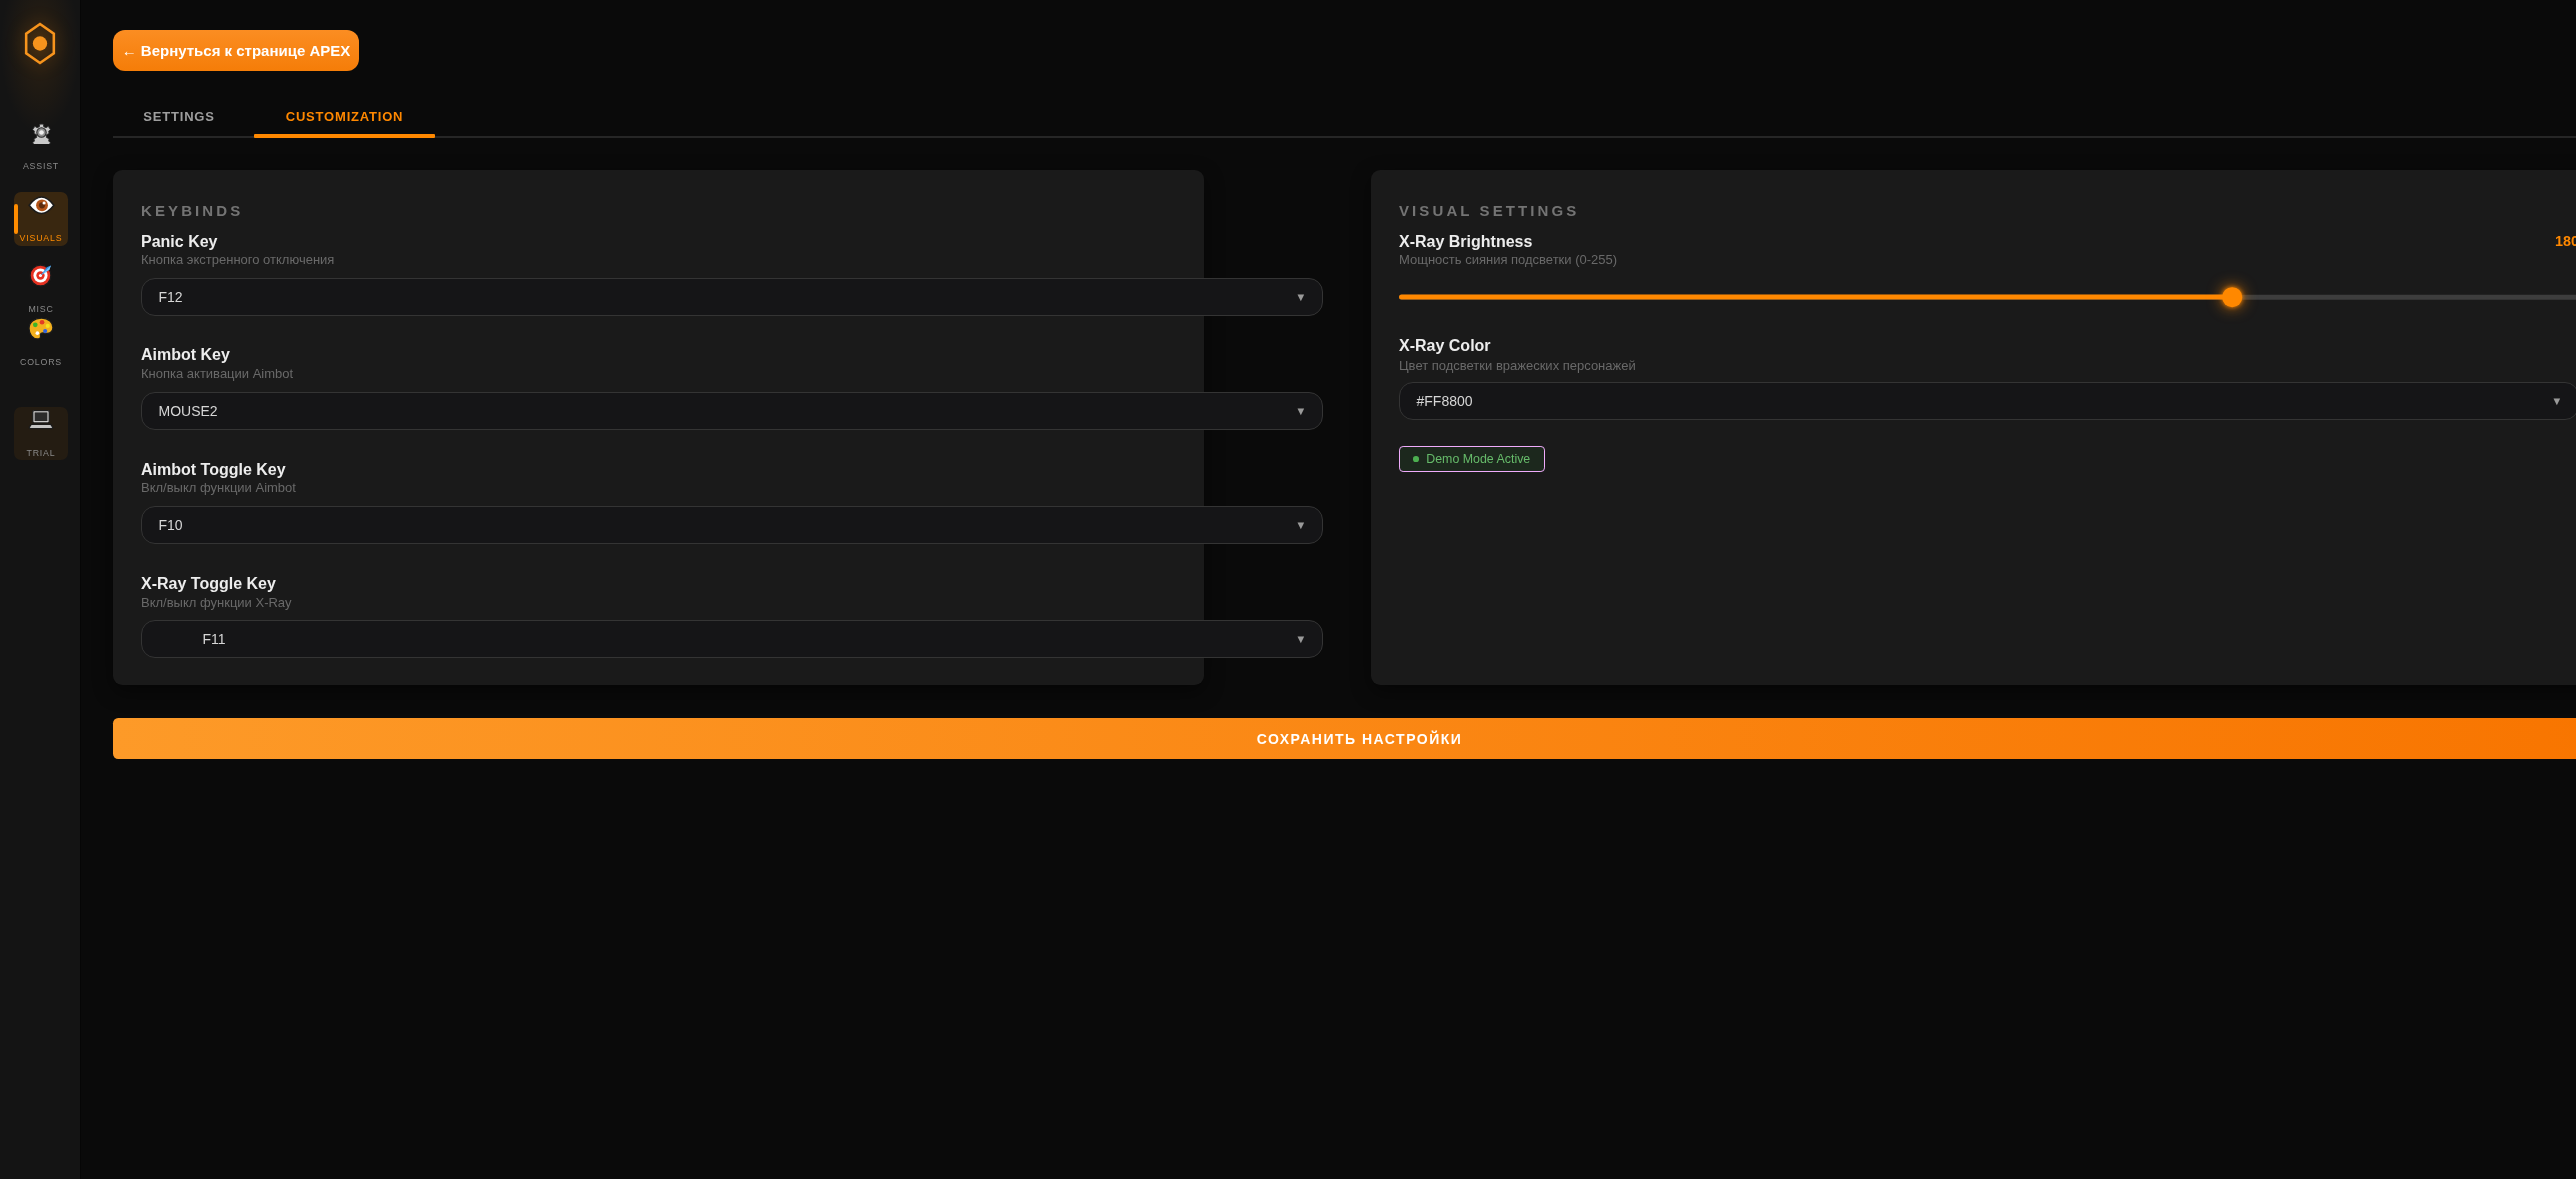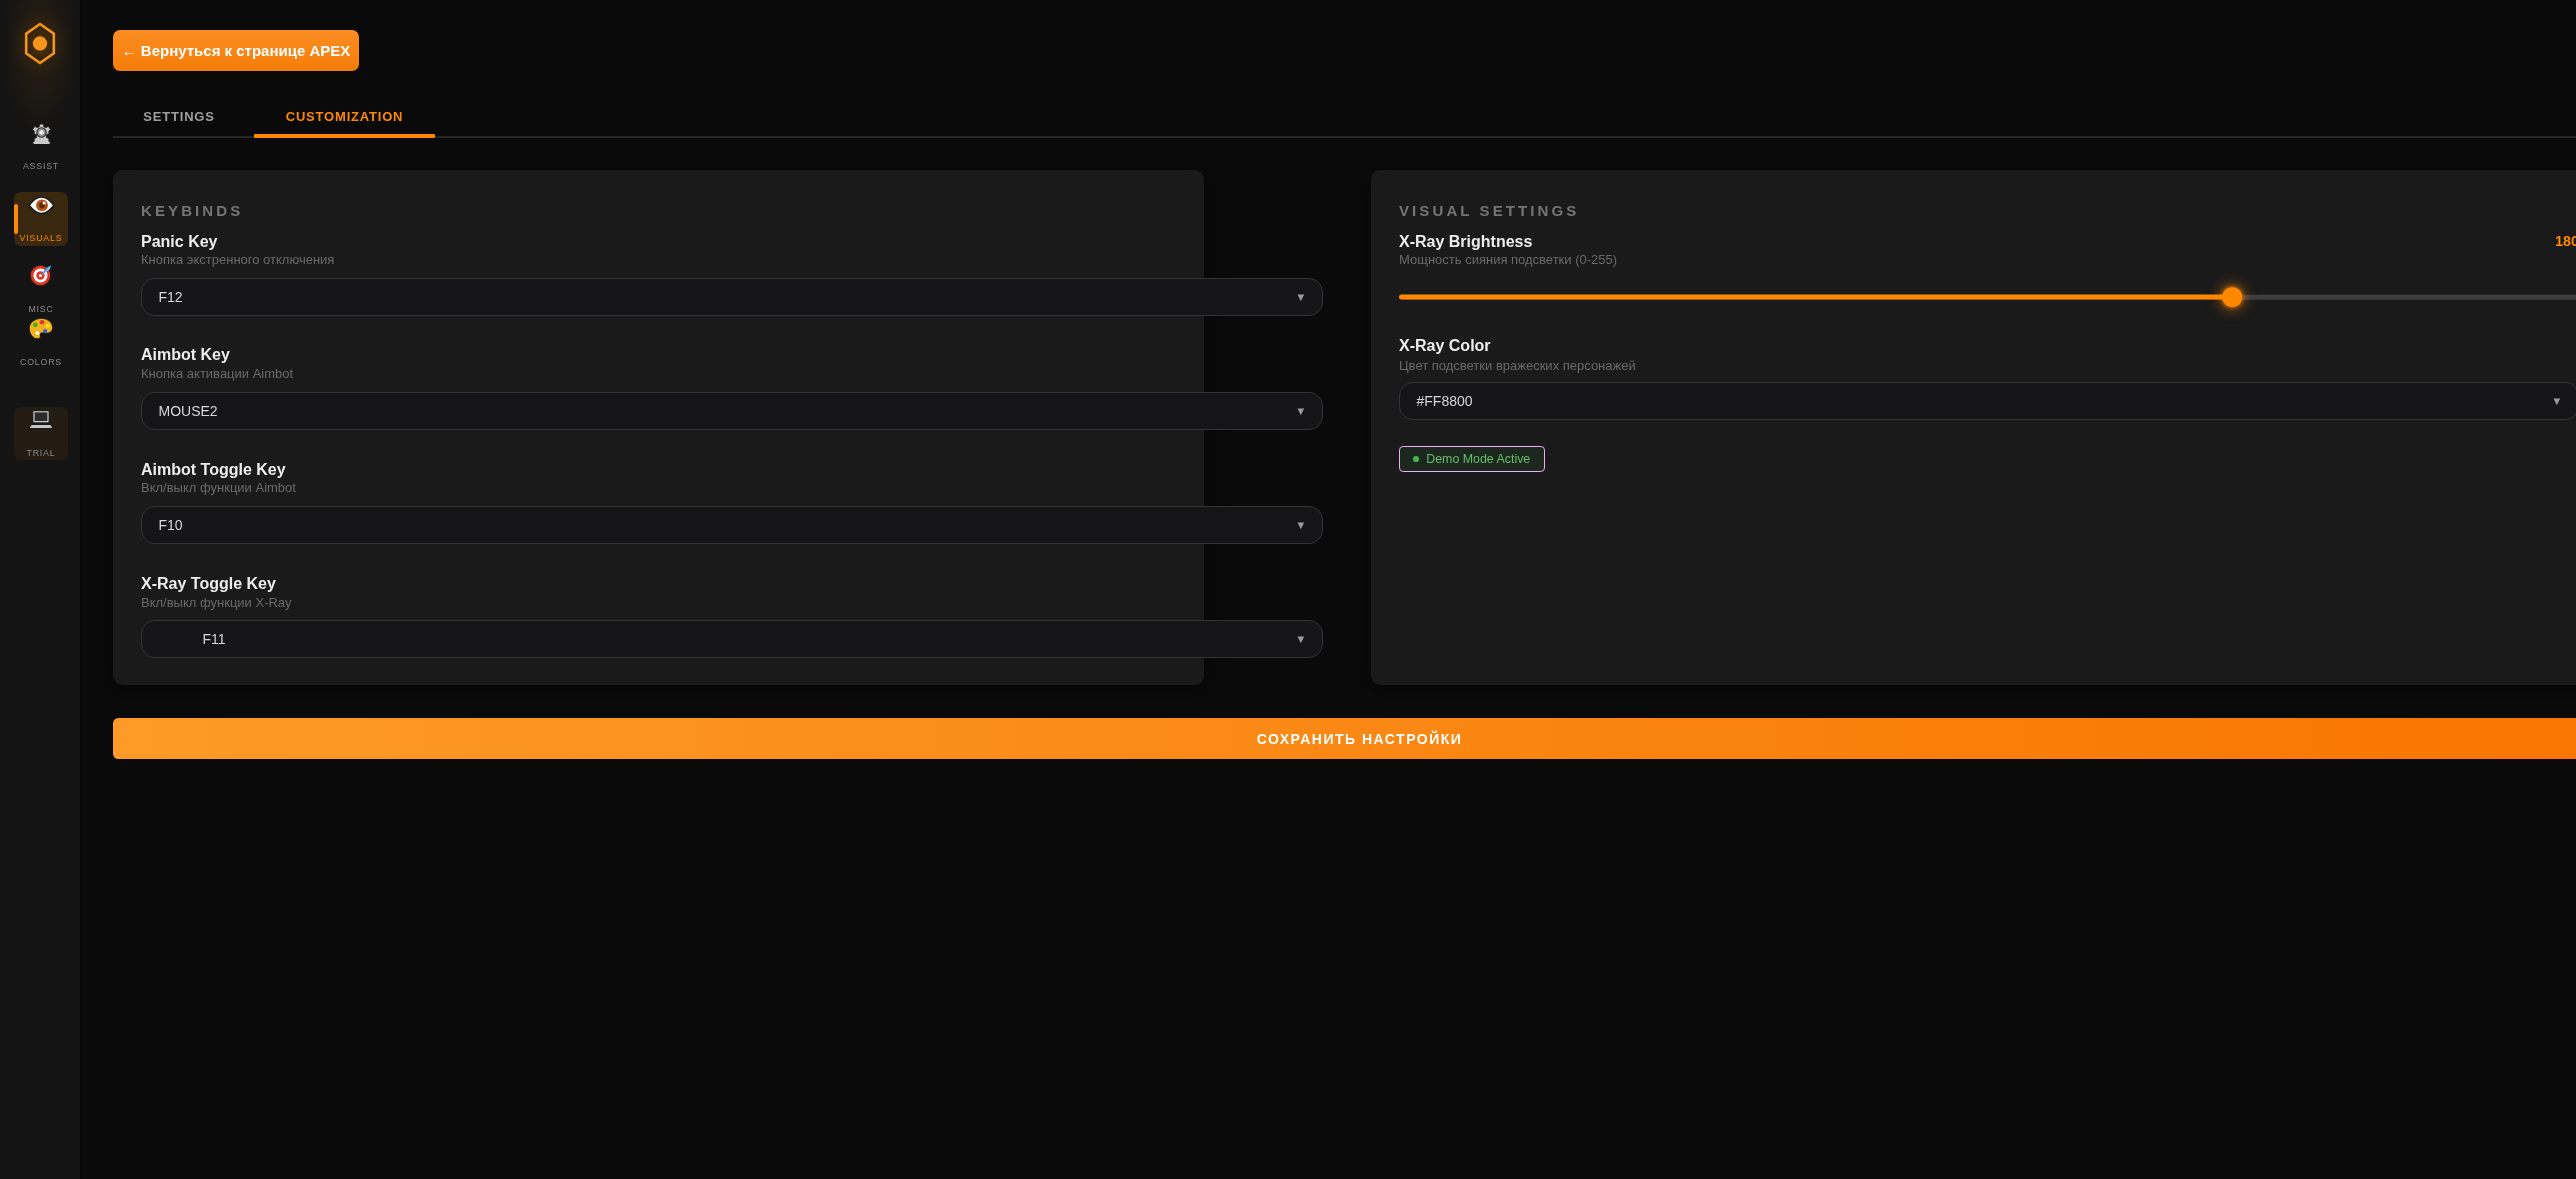--- a/index.html
+++ b/index.html
@@ -19,21 +19,21 @@
   .nav-item .nav-label { font-size:8.8px; letter-spacing:0.8px; color:#8a8a8a; }
   .nav-item.active { background:rgba(255,140,0,0.16); }
   .nav-item.active .nav-label { color:#FF8C00; }
   .nav-item.trial-bg { background:rgba(255,140,0,0.07); }
   .active-bar { position:absolute; left:0; top:50%; transform:translateY(-50%);
                 width:3.6px; height:30px; border-radius:2.1px; background:#FF8C00; }
   .nav-icon svg { display:block; }
 
   
   .back-btn { position:absolute; left:113px; top:30px; width:246px; height:41px;
-              border-radius:7px; border:none; cursor:pointer;
+              border-radius:12px; border:none; cursor:pointer;
               background:linear-gradient(180deg,#FB8D22,#F57D08);
               color:#fff; font-weight:bold; font-size:15px;
               font-family:"Liberation Sans","DejaVu Sans",sans-serif; }
   .tab { position:absolute; top:101px; height:31px; display:flex; align-items:center;
          justify-content:center; font-size:13px; font-weight:bold; letter-spacing:0.8px;
          color:#9e9e9e; cursor:pointer; }
   .tab.t1 { left:120px; width:118px; }
   .tab.t2 { left:254px; width:181px; color:#FF8800; }
   .tab-line { position:absolute; left:113px; top:136px; width:2493px; height:1.5px; background:#262626; }
   .tab-line-active { position:absolute; left:254px; top:134px; width:181px; height:3.6px;

